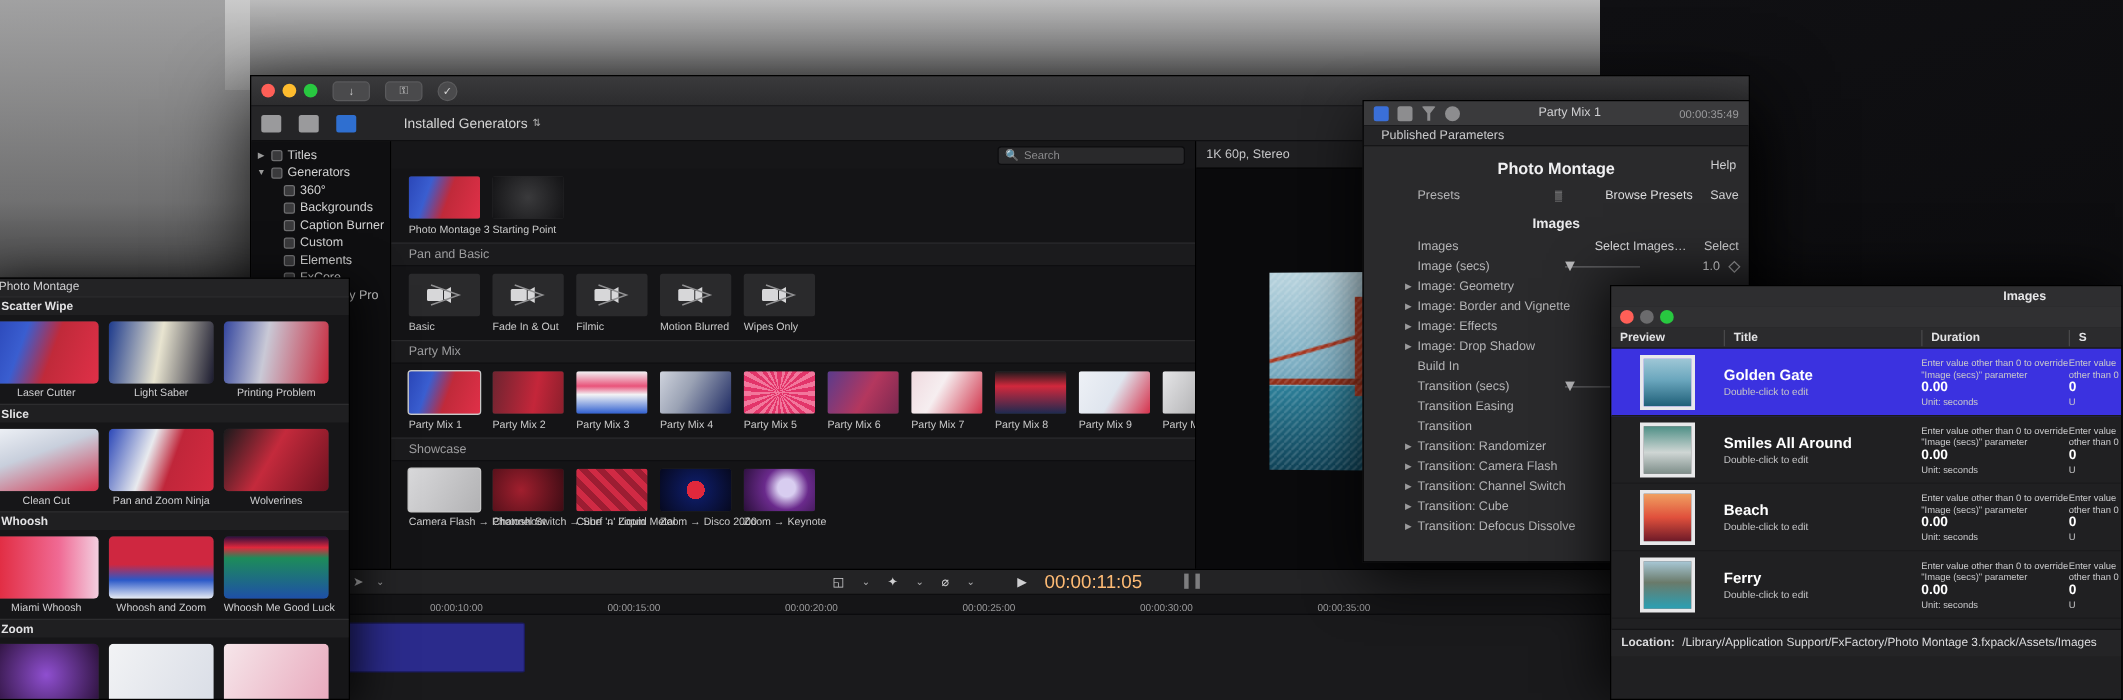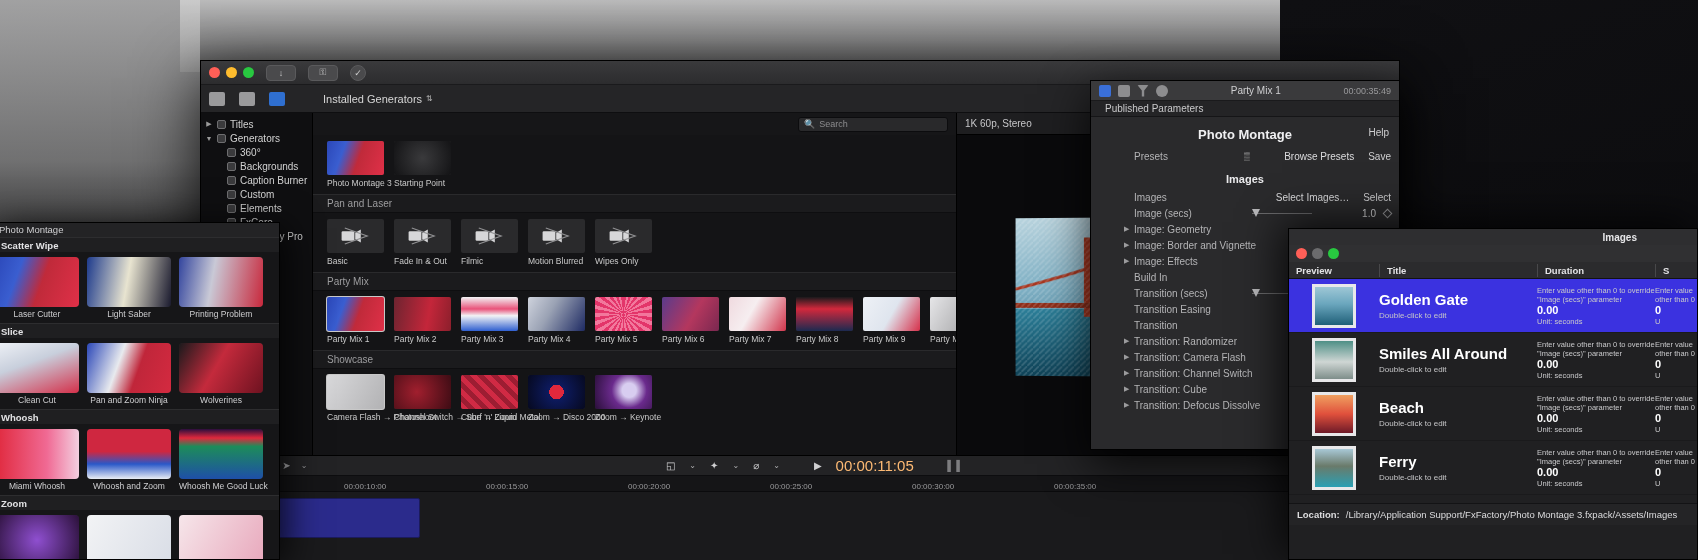--- a/index.html
+++ b/index.html
@@ -148,21 +148,21 @@
   .iw-cols { height:17px; background:#2b2b2d; display:flex; font-size:9.5px; font-weight:bold; color:#e3e3e5;
              border-bottom:1px solid #121214; align-items:center;}
   .iw-cols span { padding-left:7px; border-left:1px solid #48484a; height:13px; line-height:13px;}
   .iw-cols span:first-child{border-left:none;}
   .c-prev{width:90px;} .c-title{width:158px;} .c-dur{width:118px;} .c-s{flex:1;}
   .iw-row { height:54px; display:flex; align-items:center; border-bottom:1px solid #1a1a1c;}
   .iw-row.sel { background:#3b32e0; }
   .iw-thumb { width:90px; display:flex; justify-content:center;}
   .iw-thumb .ph { width:44px;height:44px;border:3px solid #e8e8ea; overflow:hidden;}
   .iw-name { width:158px; }
-  .iw-name b{ font-size:15px;color:#fff; display:block;}
+  .iw-name b{ font-size:12px;color:#fff; display:block;}
   .iw-name small{ font-size:8px;color:#c6c6c8;}
   .iw-dur { width:118px; font-size:7.5px; color:#c9c9cb; line-height:9px;}
   .iw-dur .big{ font-size:11px; color:#fff; font-weight:bold; line-height:13px;}
   .iw-loc { position:absolute; left:0;right:0;bottom:34px; height:22px; background:#242426;
             display:flex;align-items:center;gap:6px;padding-left:8px;font-size:9.5px;color:#dcdcde;
             border-top:1px solid #131315; white-space:nowrap; overflow:hidden;}
   .iw-loc b{font-weight:bold;}
 
   
   #effwin {
@@ -289,21 +289,21 @@
               <div class="cap">Photo Montage 3</div>
             </div>
             <div class="cell">
               <div class="thumb">
                 <span style="position:absolute;inset:0;background:radial-gradient(circle at 50% 50%,#3a3a3c,#131315)"></span>
                 <span class="lbl-in" style="font-size:7px">Photo Montage</span>
               </div>
               <div class="cap">Starting Point</div>
             </div>
           </div>
-          <div class="grp-hd">Pan and Laser</div>
+          <div class="grp-hd">Pan and Basic</div>
           <div class="grid">
             <div class="cell">
               <div class="thumb">
                 <span class="camicon">
                   <svg viewBox="0 0 40 24">
                     <rect x="2" y="6" width="16" height="12" rx="1.5" fill="#e6e6e8"></rect>
                     <path d="M19,8 L26,4 L26,20 L19,16 Z" fill="#e6e6e8"></path>
                     <path d="M6,22 L34,12 L6,2" stroke="#9a9a9c" stroke-width="1.4" fill="none"></path>
                   </svg>
                 </span>
@@ -606,20 +606,24 @@
       </div>
       <div class="irow">
         <span class="disc">▶</span>
         <span class="k" style="width:auto">Image: Border and Vignette</span>
       </div>
       <div class="irow">
         <span class="disc">▶</span>
         <span class="k" style="width:auto">Image: Effects</span>
       </div>
       <div class="irow">
+        <span class="disc">▶</span>
+        <span class="k" style="width:auto">Image: Drop Shadow</span>
+      </div>
+      <div class="irow">
         <span class="disc"></span>
         <span class="k">Build In</span>
         <span class="v"></span>
       </div>
       <div class="irow">
         <span class="disc"></span>
         <span class="k">Transition (secs)</span>
         <span class="slider">
           <span class="knob"></span>
         </span>

